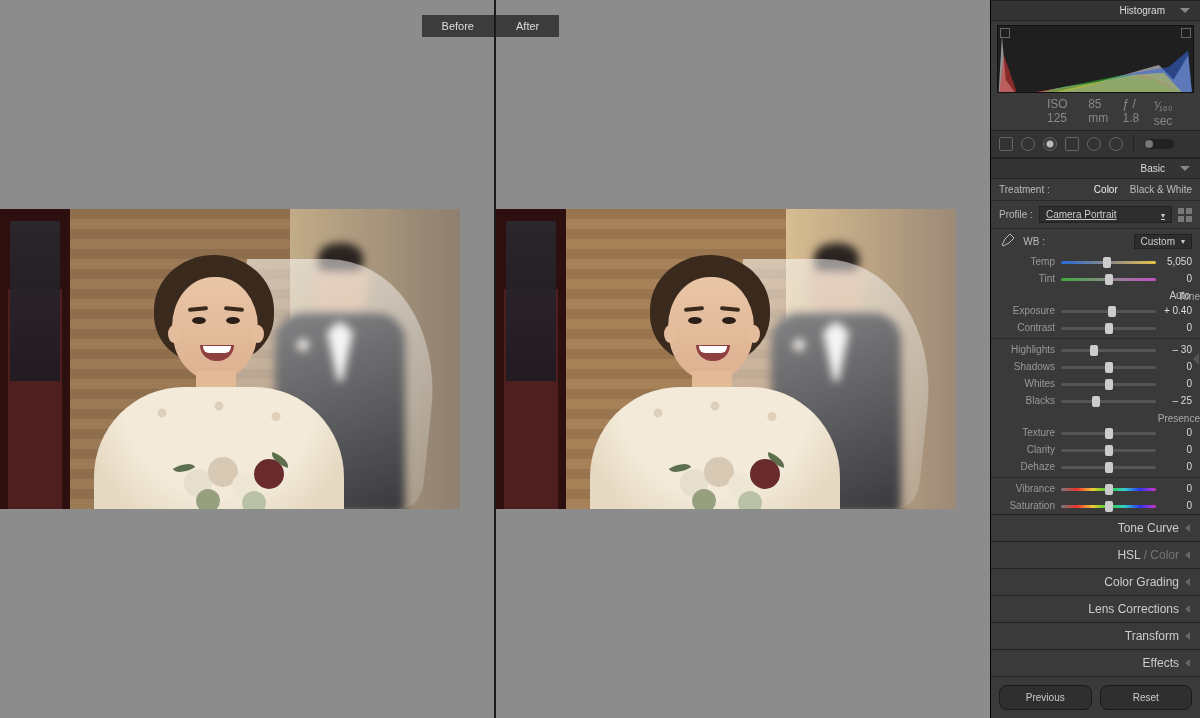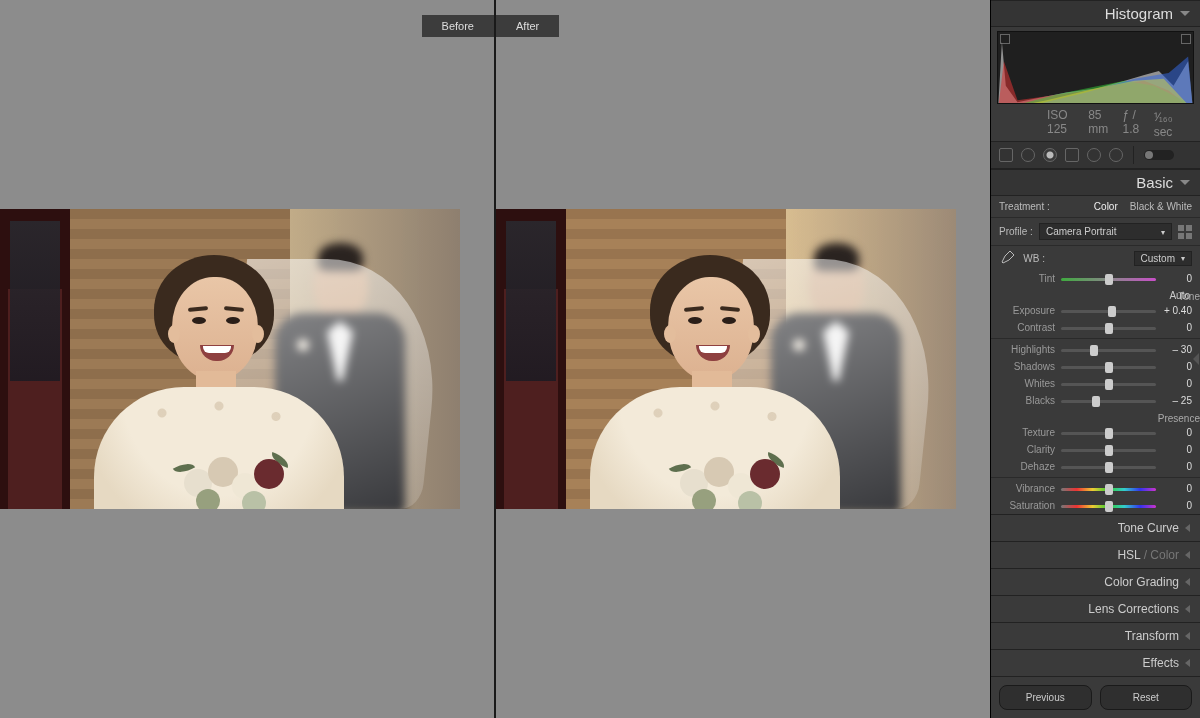--- a/index.html
+++ b/index.html
@@ -53,21 +53,21 @@
   .b2{left:34px;top:8px;width:30px;height:30px;background:#d7c9b3;}
   .b3{left:58px;top:24px;width:26px;height:26px;background:#efe7d5;}
   .b4{left:80px;top:10px;width:30px;height:30px;background:#6a2b2f;}
   .b5{left:22px;top:40px;width:24px;height:24px;background:#97a07e;}
   .b6{left:68px;top:42px;width:24px;height:24px;background:#b9c1a6;}
   .leaf{position:absolute;width:20px;height:10px;background:#5e6f4e;border-radius:0 100% 0 100%;}
   .l1{left:0;top:14px;transform:rotate(-30deg);} .l2{left:96px;top:6px;transform:rotate(20deg);}
 
   
   .panel { width:209px; background:#3a3a3a; display:flex; flex-direction:column; font-size:10px; color:#bbb; }
-  .panel .section-title { text-align:right; padding:4px 10px; color:#ddd; border-top:1px solid #222; border-bottom:1px solid #222; background:#343434; font-size:15px; display:flex; justify-content:flex-end; align-items:center; gap:7px;}
+  .panel .section-title { text-align:right; padding:4px 10px; color:#ddd; border-top:1px solid #222; border-bottom:1px solid #222; background:#343434; font-size:10px; display:flex; justify-content:flex-end; align-items:center; gap:15px;}
   .tri { width:0;height:0;border-left:5px solid transparent;border-right:5px solid transparent;}
   .tri.down{border-top:5px solid #888;} .tri.left{border-top:4px solid transparent;border-bottom:4px solid transparent;border-right:5px solid #666;border-left:none;}
   .histo { height:78px; margin:4px 6px 2px; background:#1f1f1f; border:1px solid #111; position:relative; overflow:hidden;}
   .histo svg { position:absolute; inset:0; }
   .clip { position:absolute; top:2px; width:10px;height:10px;border:1px solid #666;}
   .clip.l{left:2px;} .clip.r{right:2px;}
   .meta { display:flex; justify-content:space-between; padding:2px 8px; font-size:12px; color:#888;margin-left:48px;}
   .orig { padding:3px 8px 6px; font-size:9px; color:#888; display:flex; align-items:center; gap:5px;}
   .orig .box{width:9px;height:9px;border:1px solid #666;}
   .toolbar { display:flex; align-items:center; gap:8px; padding:4px 8px; border-top:1px solid #222;border-bottom:1px solid #222; background:#333;}
@@ -85,21 +85,21 @@
   .sld.temp .track{background:linear-gradient(90deg,#2a6bd8,#888,#e6c24a);}
   .sld.tint .track{background:linear-gradient(90deg,#3faa3f,#888,#c84fc8);}
   .sld.vib .track,.sld.sat .track{background:linear-gradient(90deg,#777,#e33,#ec3,#3c3,#3cc,#33e,#c3c);}
   .sld .thumb{position:absolute;top:0;width:8px;height:11px;background:#ccc;border-radius:2px;transform:translateX(-50%);}
   .subhdr{ text-align:right; color:#aaa; padding:4px 0 0; position:relative;}
   .subhdr .auto{position:absolute; right:10px; top:3px; color:#ccc;}
   .treat { display:flex; align-items:center; justify-content:space-between; padding:5px 8px; border-bottom:1px solid #2a2a2a;gap:16px;}
   .treat .opts{display:flex;gap:12px;}
   .treat .opts span.active{color:#eee;}
   .profile{display:flex;align-items:center;gap:6px;padding:5px 8px;border-bottom:1px solid #2a2a2a;}
-  .profile .sel{flex:1;background:#2d2d2d;border:1px solid #222;padding:2px 6px;color:#ccc;display:flex;justify-content:space-between;align-items:flex-end;}
+  .profile .sel{flex:1;background:#2d2d2d;border:1px solid #222;padding:2px 6px;color:#ccc;display:flex;justify-content:space-between;align-items:flex-end;text-decoration:underline;}
   .profile .grid{width:14px;height:14px;display:grid;grid-template:1fr 1fr/1fr 1fr;gap:2px;}
   .profile .grid div{background:#777;}
   .wb{display:flex;align-items:center;gap:8px;padding:4px 8px;}
   .wb .drop{width:16px;height:16px;position:relative;}
   .wb .drop svg{position:absolute;inset:0;}
   .wb .sel{background:#2d2d2d;border:1px solid #222;padding:1px 6px;color:#ccc;display:flex;align-items:center;gap:6px;}
   .wbl{width:22px;text-align:right;}
   .divider{height:1px;background:#2a2a2a;margin:2px 0;}
   .collapsed { text-align:right; padding:6px 10px; color:#ccc; border-top:1px solid #222; font-size:12px; display:flex; justify-content:flex-end; align-items:center; gap:6px;}
   .collapsed .sub{color:#777;}
@@ -280,20 +280,28 @@
       </div>
       <span class="wbl">WB :</span>
       <div style="flex:1"></div>
       <div class="sel">
           <span>Custom</span>
           <span style="font-size:8px">▾</span>
         </div>
     </div>
 
     <div class="row">
+        <div class="lab">Temp</div>
+        <div class="sld temp">
+          <div class="track"></div>
+          <div class="thumb" style="left: 48%;"></div>
+        </div>
+        <div class="val">5,050</div>
+      </div>
+    <div class="row">
         <div class="lab">Tint</div>
         <div class="sld tint">
           <div class="track"></div>
           <div class="thumb" style="left: 50%;"></div>
         </div>
         <div class="val">0</div>
       </div>
 
     <div class="subhdr"><span>Tone</span><span class="auto">Auto</span></div>
     <div class="row">

